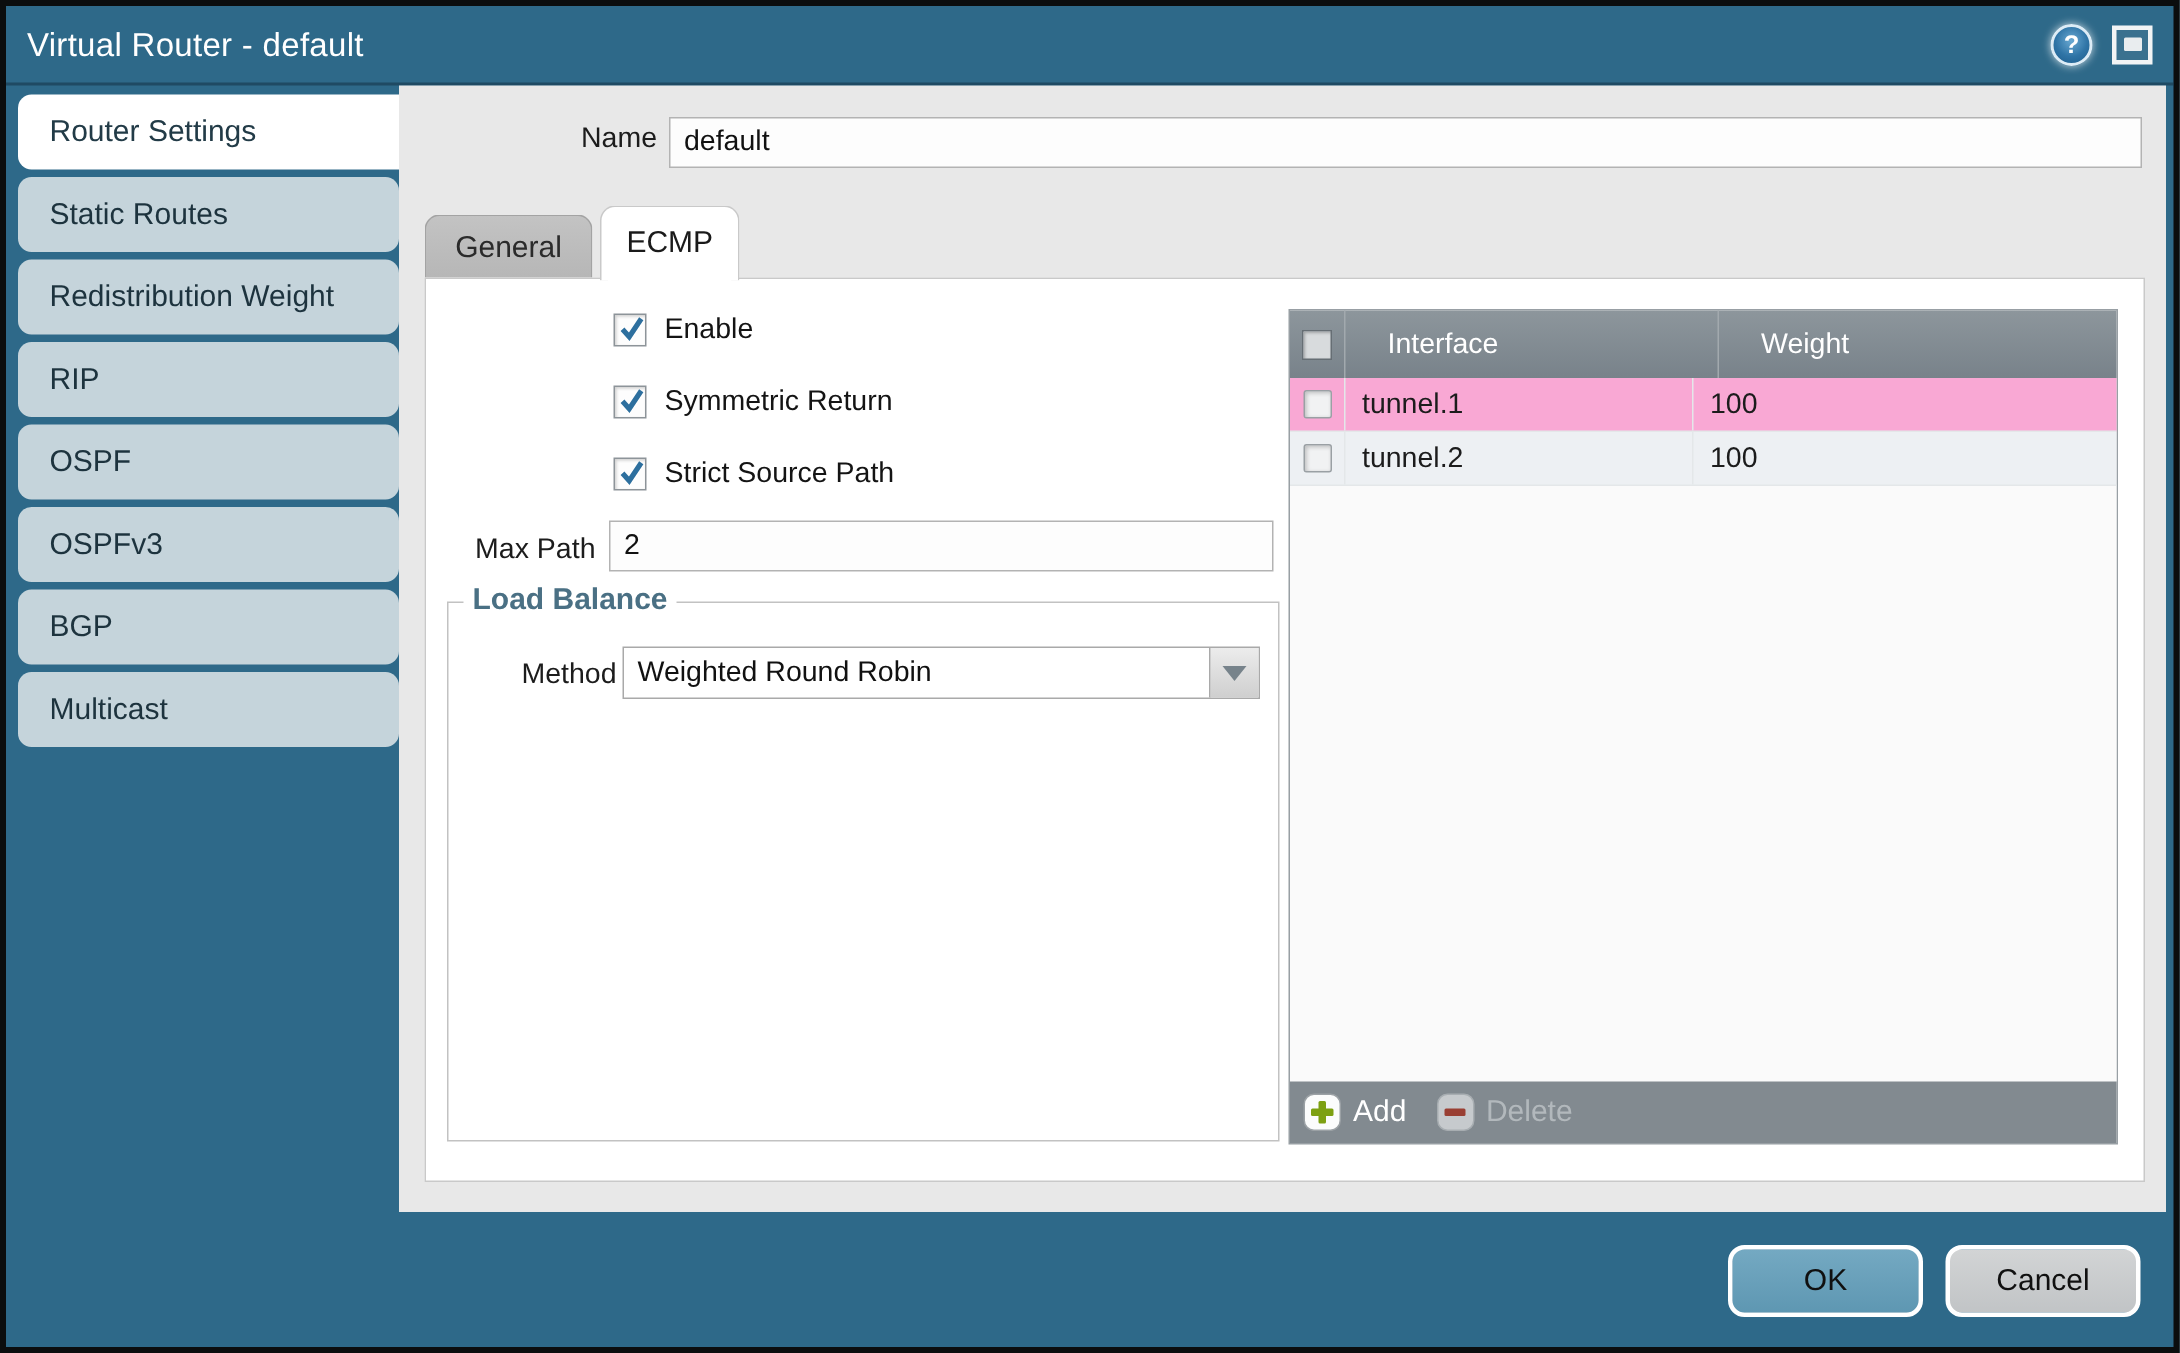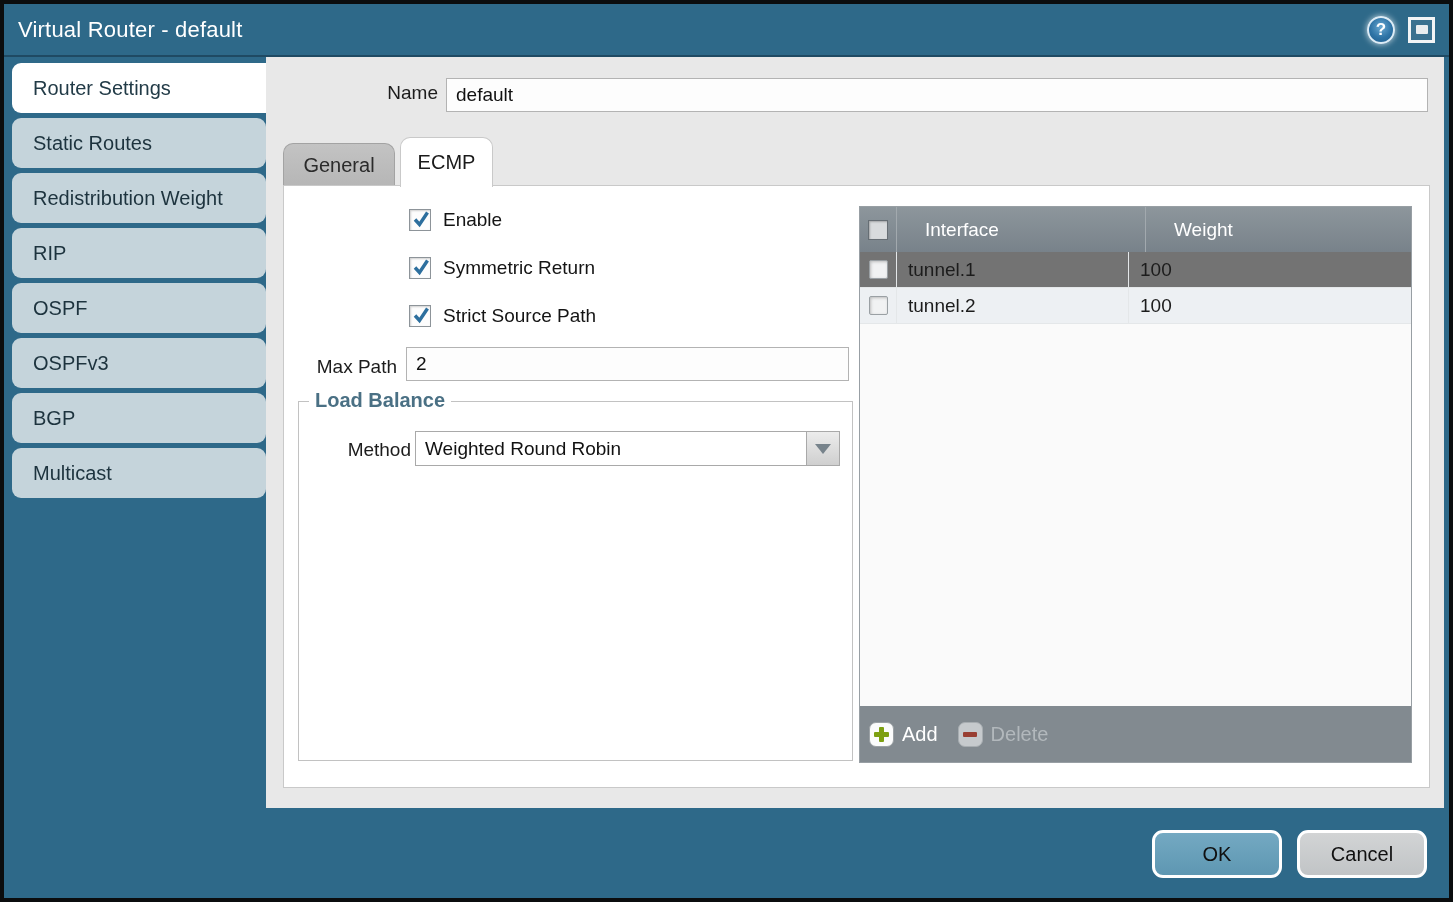--- a/index.html
+++ b/index.html
@@ -138,35 +138,35 @@
   .hcell { display:flex; align-items:center; }
   .hck { width:37px; justify-content:center; border-right:1px solid #a2a9ae; }
   .hc1 { width:232px; padding-left:11px; border-right:1px solid #a2a9ae; }
   .hc2 { flex:1; padding-left:11px; }
   .hdr-checkbox {
     width:20px; height:20px; background:#d8dbdd; border:1px solid #666e74;
     box-shadow: inset 1px 1px 2px rgba(0,0,0,.25); cursor:pointer;
   }
   .trow {
     height:36px; flex:0 0 auto; display:flex; align-items:stretch;
-    background:#737373; border-bottom:1px solid #e4e7e9; font-size:19px; color:#1c1c1c;
+    background:#f9a8d4; border-bottom:1px solid #e4e7e9; font-size:19px; color:#1c1c1c;
     cursor:pointer;
   }
   .trow.alt { background:#edf0f3; }
   .tcell { display:flex; align-items:center; }
   .tcell.ck { width:37px; justify-content:center; border-right:1px solid #e4e7e9; }
   .tcell.c1 { width:232px; padding-left:11px; border-right:1px solid #e4e7e9; }
   .tcell.c2 { flex:1; padding-left:11px; }
   .row-checkbox {
     width:19px; height:19px; background:#f1f2f3; border:1px solid #9aa0a4;
     box-shadow: inset 1px 1px 3px rgba(0,0,0,.22); border-radius:2px; cursor:pointer;
   }
   .tfill { flex:1; background:#fafafa; }
   .tfoot {
-    height:56px; flex:0 0 auto; background:#828a90; display:flex; align-items:center;
+    height:41px; flex:0 0 auto; background:#828a90; display:flex; align-items:center;
     padding-left:9px; gap:20px;
   }
   .tool-btn { display:flex; align-items:center; gap:8px; cursor:pointer; }
   .tool-btn .btn-label { font-size:20px; color:#fff; }
   .tool-btn.disabled { cursor:default; }
   .tool-btn.disabled .btn-label { color:#b2b8bc; }
   .mini-icon {
     width:25px; height:25px; border-radius:7px; background:#fbfcfc;
     border:1px solid #9ba1a5; display:flex; align-items:center; justify-content:center;
   }

